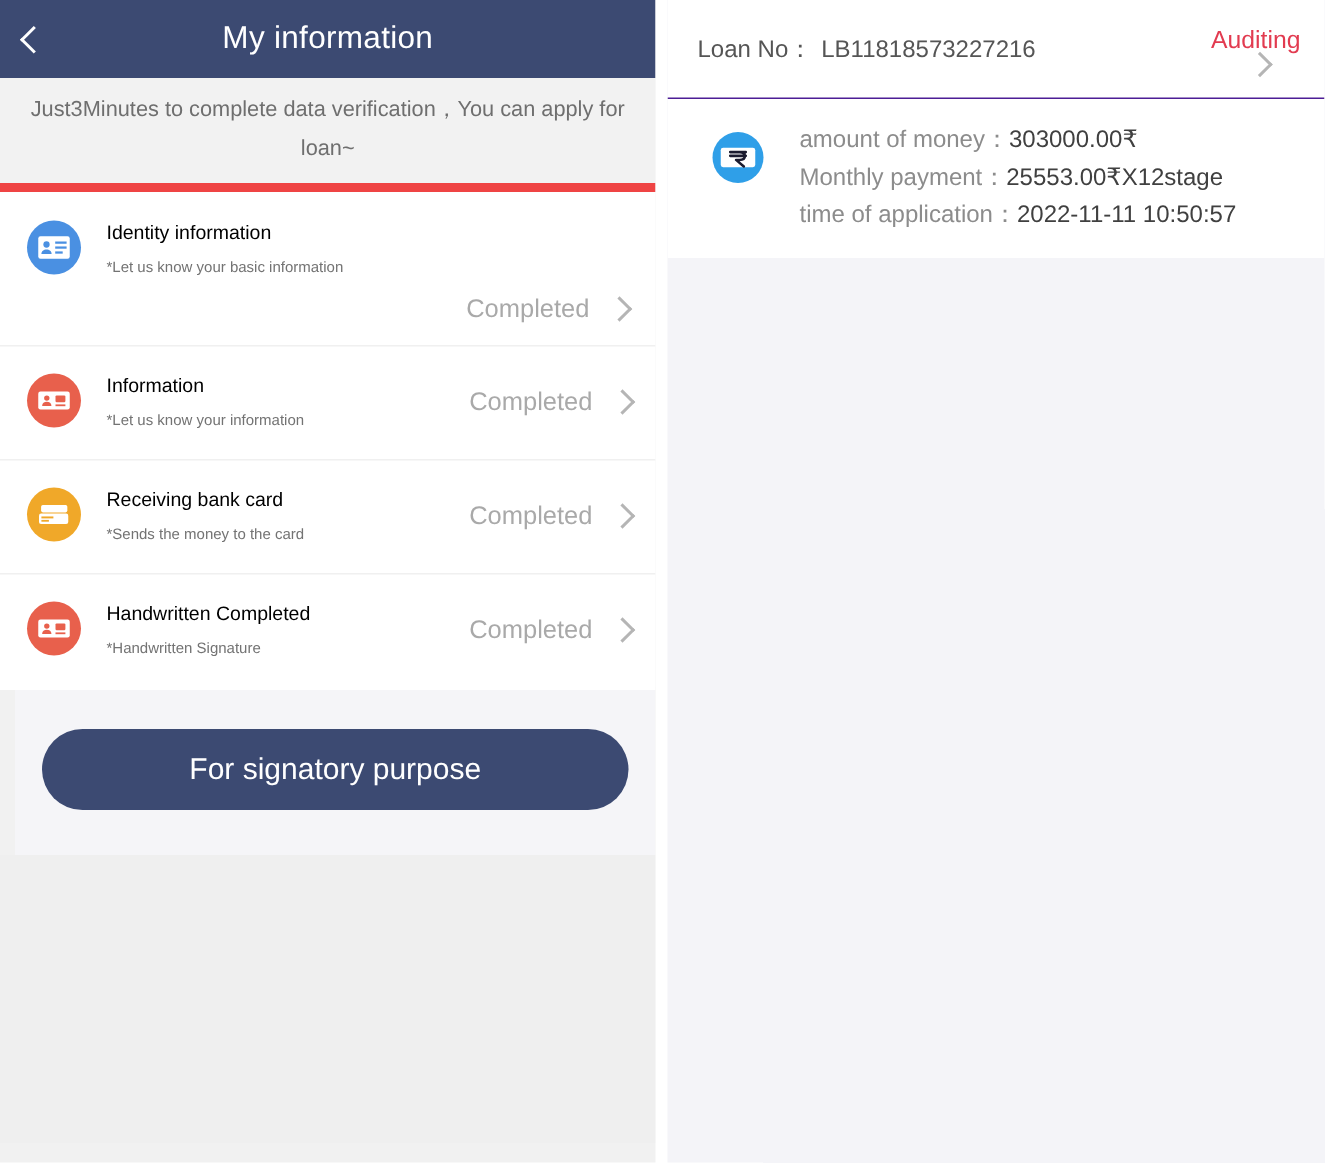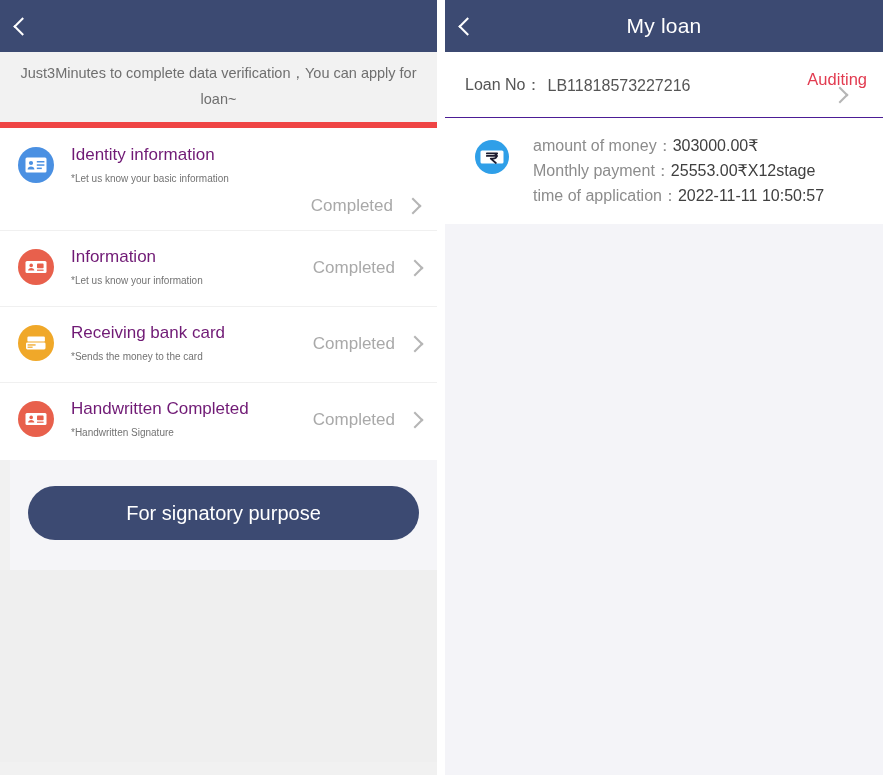--- a/index.html
+++ b/index.html
@@ -104,22 +104,22 @@
     flex: none;
     margin-top: 5px;
     margin-right: 17px;
     display: flex;
     align-items: center;
     justify-content: center;
   }
   .item-icon svg { display: block; }
   .item-body { flex: 1 1 auto; min-width: 0; }
   .item-title {
-    font-size: 17px;
-    color: #701a75;
+    font-size: 13px;
+    color: #000000;
     line-height: 25px;
   }
   .item-sub {
     font-size: 10px;
     color: #737373;
     line-height: 22px;
     margin-top: 1px;
   }
   .item-status {
     display: flex;
@@ -228,20 +228,21 @@
 <body>
 
 <div class="screen">
 
   <div class="panel panel-left">
 
     <div class="appbar">
       <div class="back-btn">
         <span class="chev-left"></span>
       </div>
+      <div class="appbar-title">My information</div>
     </div>
 
     <div class="notice">Just3Minutes to complete data verification，You can apply for loan~</div>
 
     <div class="list">
 
       <div class="list-item">
         <span class="item-icon" style="background:#4a90e2;">
           <svg width="22" height="16" viewBox="0 0 22 16">
             <rect x="0.5" y="0.5" width="21" height="15" rx="1.5" fill="#ffffff"></rect>
@@ -327,26 +328,20 @@
       <button class="cta-btn">For signatory purpose</button>
     </div>
 
     <div class="filler"></div>
   </div>
 
   <div class="panel-gap"></div>
 
   <div class="panel panel-right">
 
-    <div class="appbar">
-      <div class="back-btn">
-        <span class="chev-left"></span>
-      </div>
-      <div class="appbar-title">My loan</div>
-    </div>
 
     <div class="loan-head">
       <span class="loan-no-label">Loan No：</span>
       <span class="loan-no-value">LB11818573227216</span>
       <span class="loan-state">
         <span>Auditing</span>
         <span class="chev-right"></span>
       </span>
     </div>
 

